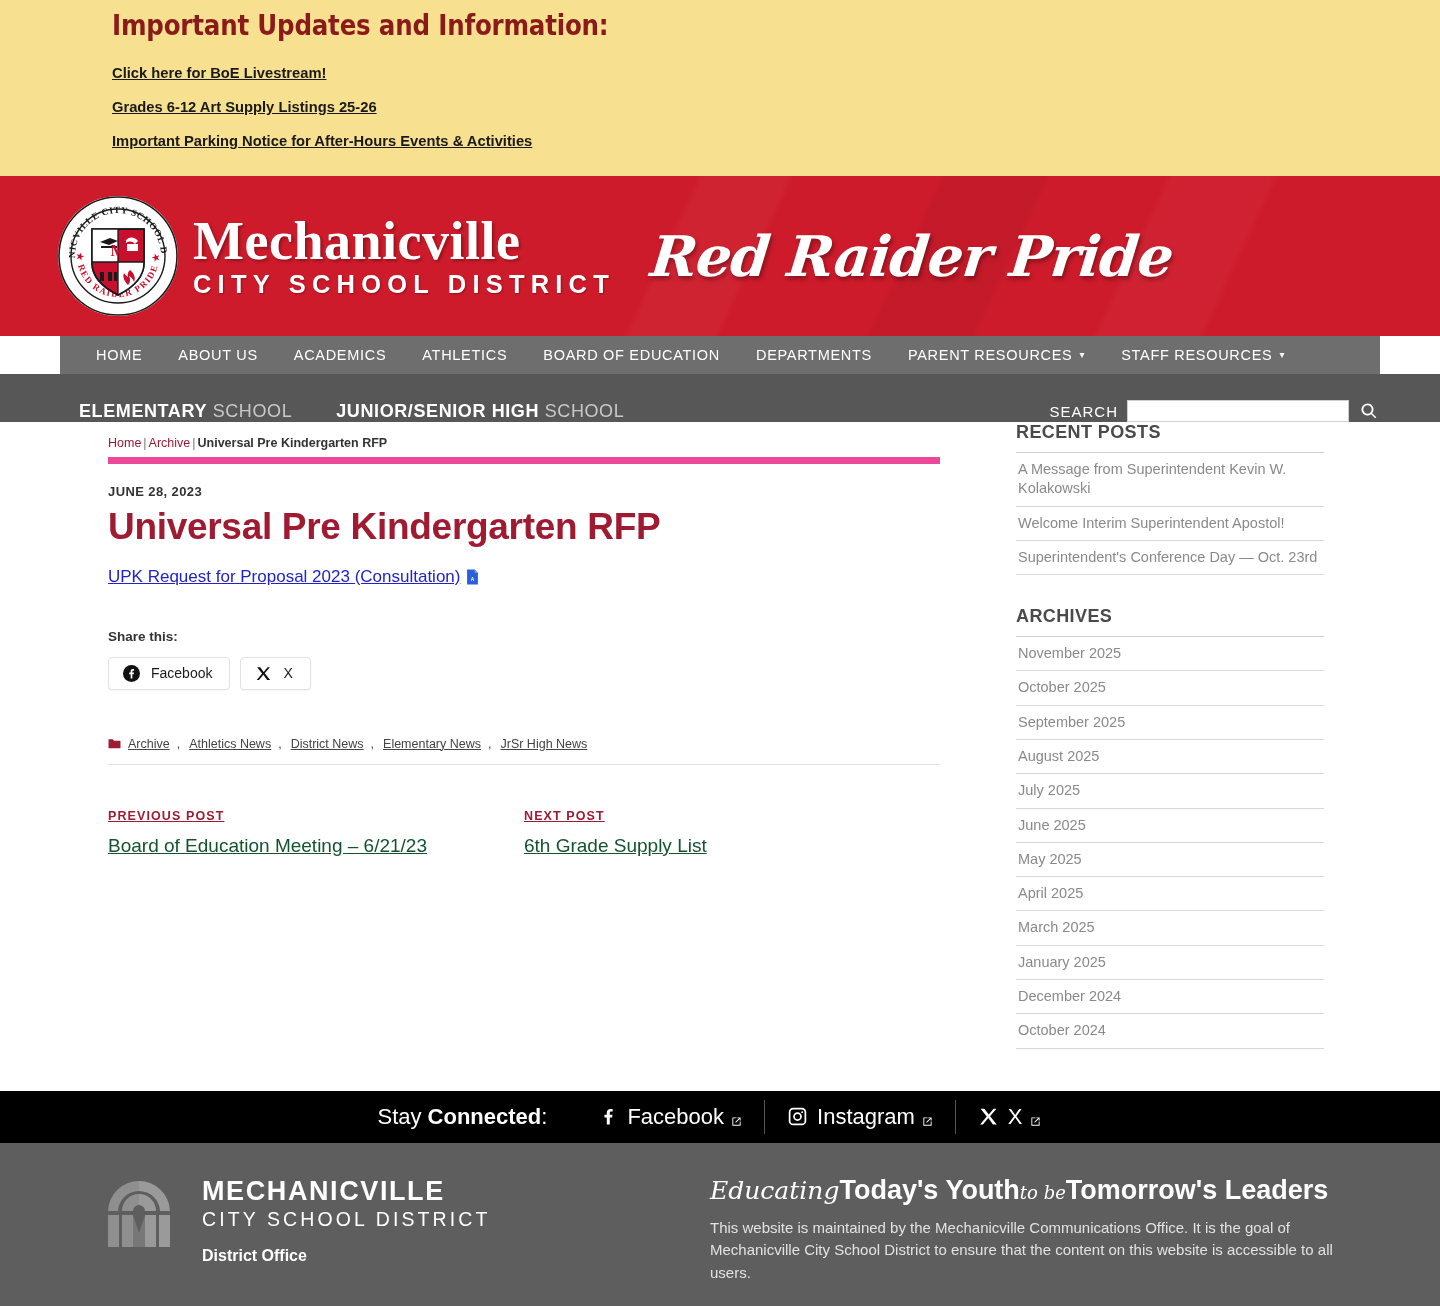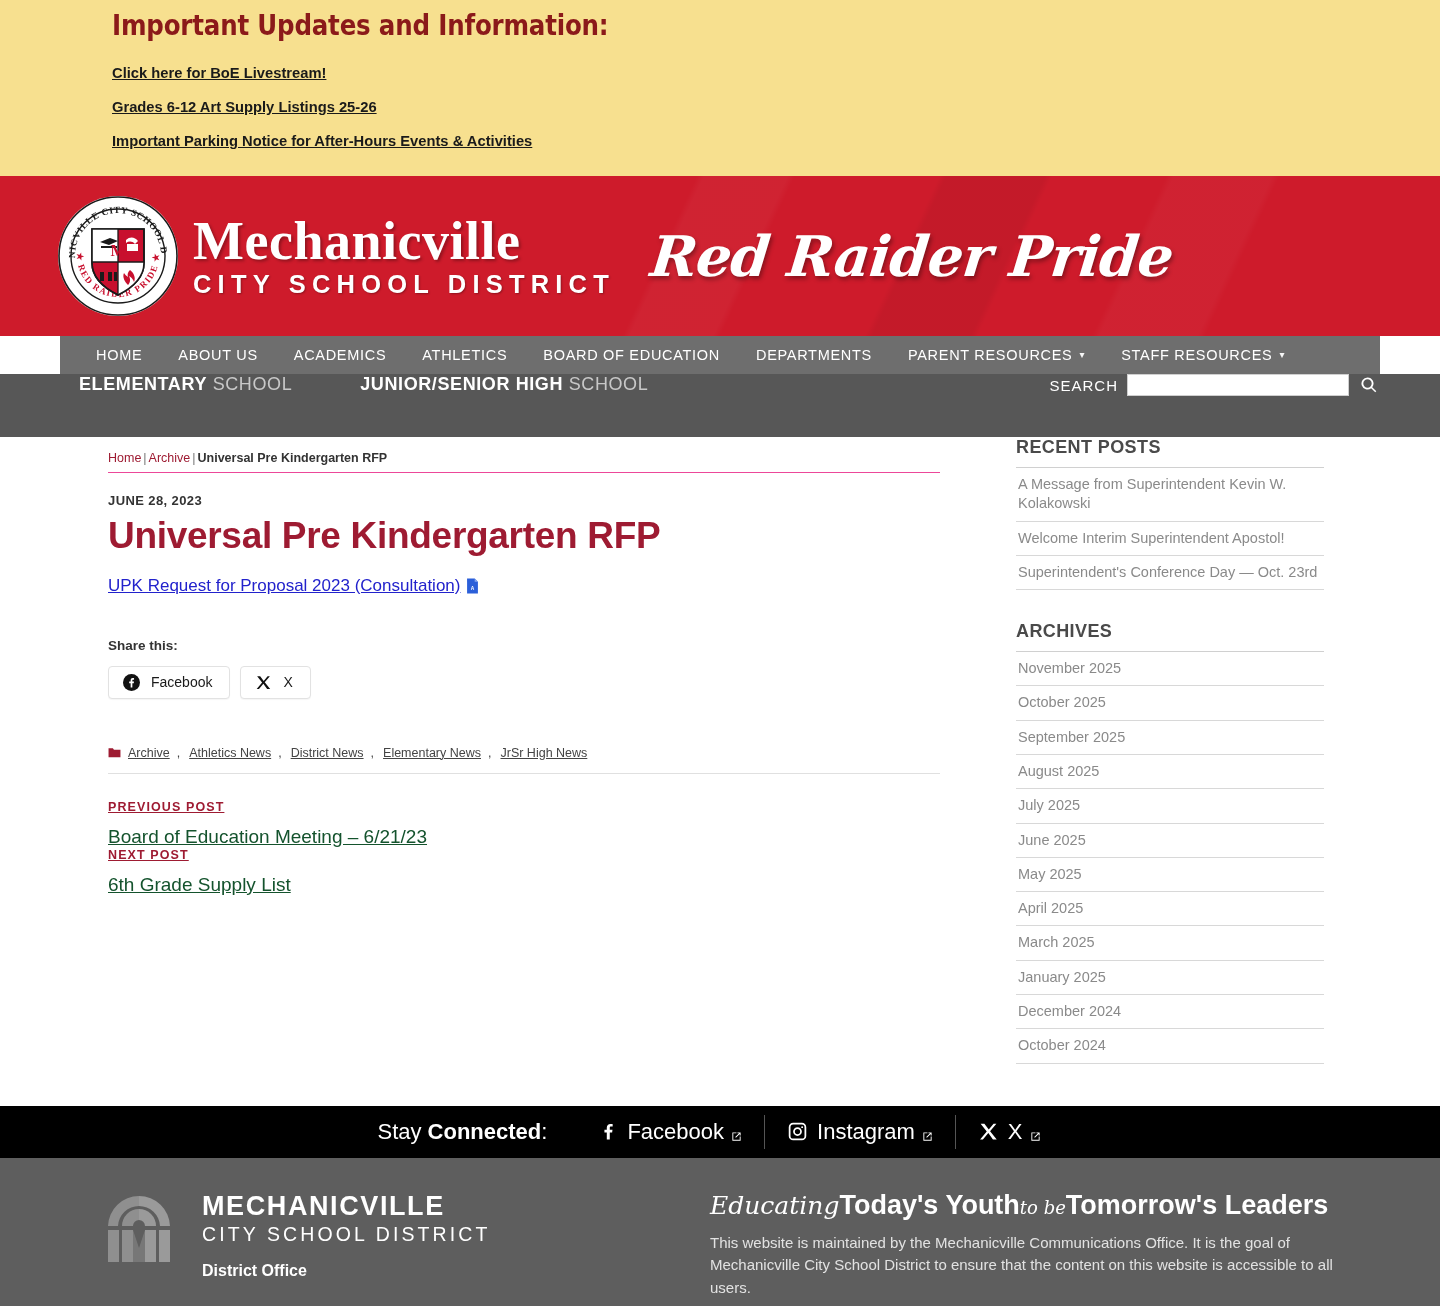--- a/index.html
+++ b/index.html
@@ -124,25 +124,24 @@
     align-items: center;
     gap: 7px;
     white-space: nowrap;
   }
   .nav-item:first-child { padding-left: 36px; }
   .chev { font-size: 10px; opacity: 0.95; }
 
   
   .school-bar {
     background: #575757;
-    height: 63px;
-    display: flex;
-    align-items: flex-start;
+    height: 48px;
+    display: flex;
+    align-items: flex-end;
     padding: 0 60px 0 79px;
-    gap: 24px;
   }
   .school-link {
     font-family: "Liberation Sans Narrow", "Liberation Sans", sans-serif;
     font-size: 18px;
     letter-spacing: 0.6px;
     margin-right: 44px;
     cursor: pointer;
     white-space: nowrap;
   }
   .school-link b { color: #fff; font-weight: 700; }
@@ -186,21 +185,21 @@
     min-height: 540px;
   }
   .main-col { width: 832px; padding-top: 14px; }
   .side-col { width: 308px; }
 
   .breadcrumb {
     font-family: "Liberation Sans Narrow", "Liberation Sans", sans-serif;
     font-size: 12.5px;
     font-weight: 700;
     color: #333;
-    border-bottom: 1px solid #ec4899;
+    border-bottom: 7px solid #ec4899;
     padding-bottom: 7px;
   }
   .breadcrumb a { color: #9e1b32; text-decoration: none; font-weight: 400; cursor: pointer; }
   .breadcrumb .sep { color: #777; font-weight: 400; margin: 0 2px; }
 
   .post-date {
     font-family: "Liberation Sans Narrow", "Liberation Sans", sans-serif;
     font-size: 13px;
     font-weight: 700;
     letter-spacing: 0.4px;
@@ -265,22 +264,21 @@
     border-bottom: 1px solid #e0e0e0;
     font-family: "Liberation Sans Narrow", "Liberation Sans", sans-serif;
     font-size: 12.5px;
   }
   .cat-icon { width: 13px; height: 12px; fill: #9e1b32; flex: none; }
   .cat-row a { color: #444; text-decoration: underline; cursor: pointer; }
   .cat-row .comma { color: #444; margin-right: 2px; }
 
   .postnav {
     display: flex;
-    margin-top: 26px;
-    flex-direction: column;
+    margin-top: 44px;
   }
   .postnav-col { width: 456px; }
   .postnav-kicker {
     font-family: "Liberation Sans Narrow", "Liberation Sans", sans-serif;
     font-size: 12.5px;
     font-weight: 700;
     letter-spacing: 1.1px;
     color: #9e1b32;
     text-decoration: underline;
     cursor: pointer;

